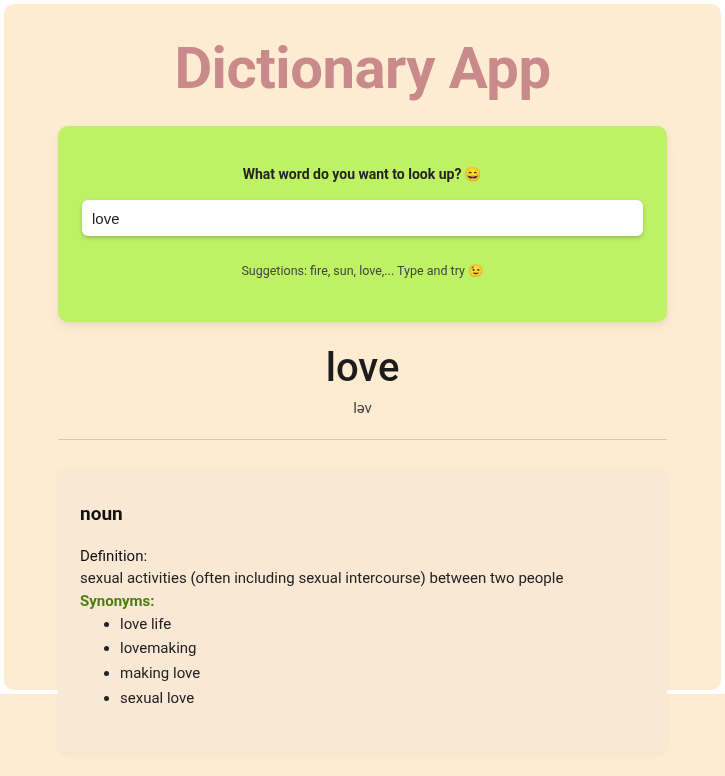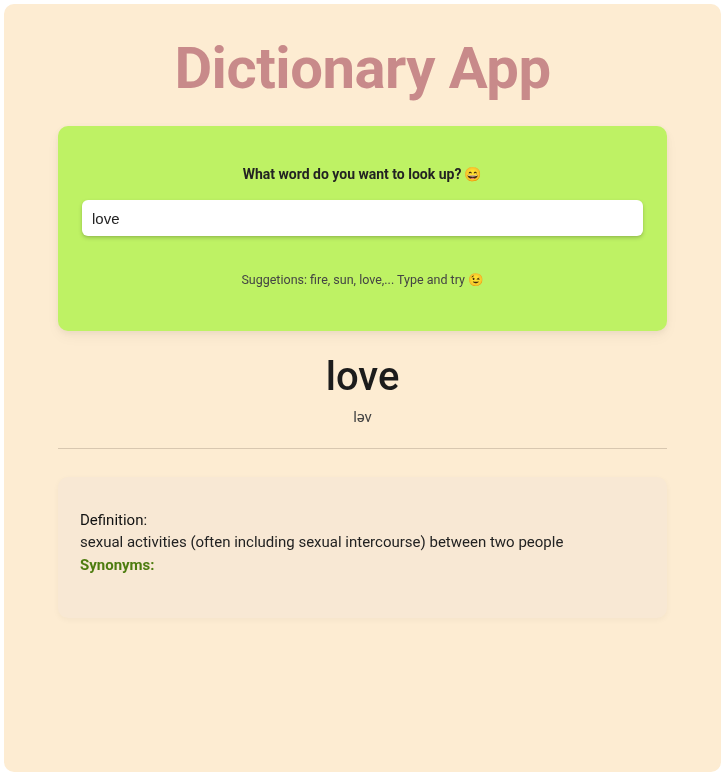--- a/index.html
+++ b/index.html
@@ -12,21 +12,21 @@
       background: #fdecd2;
       color: #333;
       width: 725px;
       height: 776px;
       overflow: hidden;
     }
     .page {
       background: #fff;
       padding: 4px;
       width: 725px;
-      height: 776px;
+      height: 694px;
     }
     .container {
       background: #fdecd2;
       border-radius: 10px;
       padding: 30px 54px 0 54px;
       height: 100%;
     }
     h1.app-title {
       text-align: center;
       font-size: 58px;
@@ -58,21 +58,21 @@
       padding: 0 10px;
       font-size: 15px;
       color: #222;
       background: #fff;
       outline: none;
       box-shadow: 0 2px 4px rgba(0,0,0,0.18), 0 1px 2px rgba(0,0,0,0.06);
       display: block;
       margin: 0 auto;
     }
     .search-suggestion {
-      margin-top: 36px;
+      margin-top: 27px;
       font-size: 12.5px;
       color: #444;
     }
     .word-header {
       text-align: center;
       padding-bottom: 22px;
     }
     .word-title {
       font-size: 40px;
       font-weight: 500;
@@ -148,19 +148,26 @@
     </div>
 
     <div class="word-header">
       <div class="word-title">love</div>
       <div class="word-phonetic">ləv</div>
     </div>
 
     <hr class="divider">
 
     <div class="def-card">
+      <div class="part-of-speech">noun</div>
       <div class="def-label">Definition:</div>
       <div class="def-text">sexual activities (often including sexual intercourse) between two people</div>
       <div class="syn-label">Synonyms:</div>
+      <ul class="synonyms">
+        <li>love life</li>
+        <li>lovemaking</li>
+        <li>making love</li>
+        <li>sexual love</li>
+      </ul>
     </div>
 
   </div>
 </div>
 
 </body></html>

